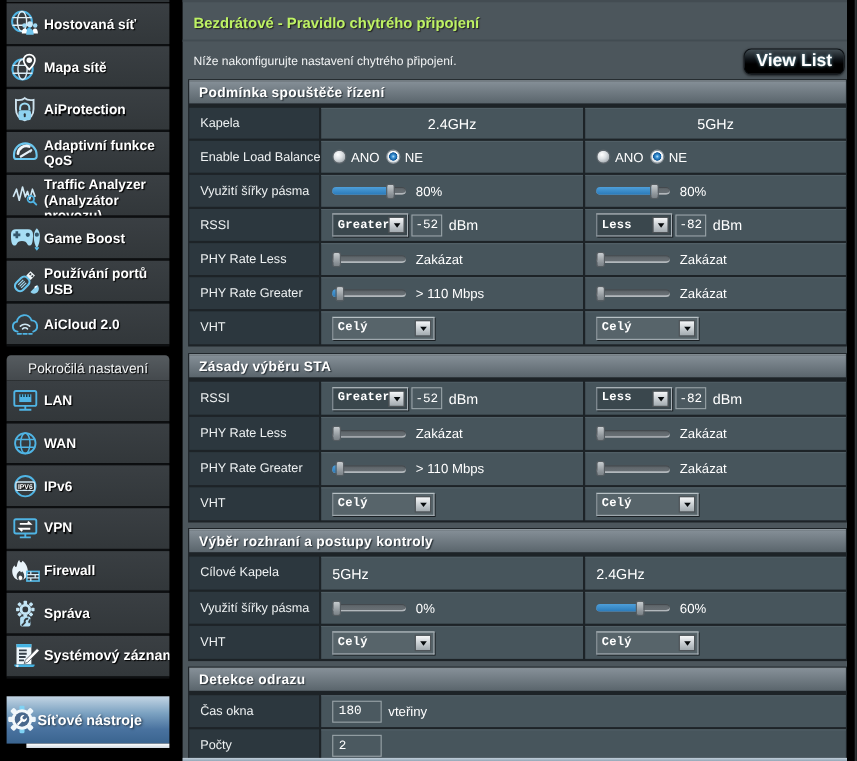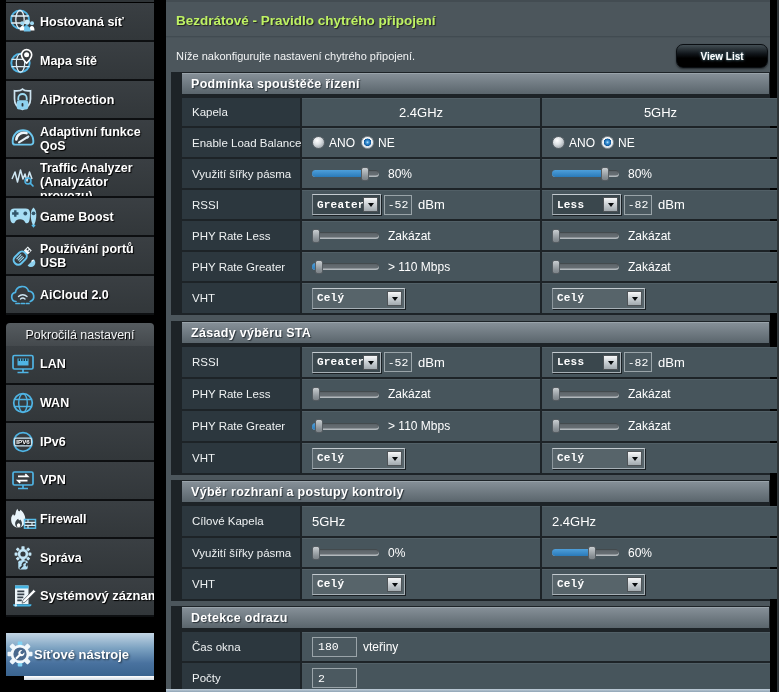--- a/index.html
+++ b/index.html
@@ -15,24 +15,24 @@
 .low{height:38.7px}
 #active{height:43px;margin-top:16px;background:linear-gradient(#c3d5e4,#7da3c2 35%,#49729f 70%,#3a648f)}
 #active{display:flex;align-items:center;color:#fff;font-weight:bold;font-size:13px;text-shadow:1px 1px 2px #234}
 #substrip{height:4px;margin-left:18px;width:130px;background:linear-gradient(#ffffff,#cfd9e2)}
 
 
 #content{position:absolute;left:166px;top:0;width:604px;height:692px;background:#4c565c}
 #title{position:absolute;left:10px;top:13px;font-size:13.5px;font-weight:bold;color:#bef264;text-shadow:1px 1px 1px #222}
 #titleline{position:absolute;left:0;top:36px;width:604px;height:2px;background:#414b51;border-bottom:1px solid #57626851}
 #desc{position:absolute;left:10px;top:50px;font-size:11px;color:#f2f4f5}
-#viewlist{position:absolute;right:2px;top:44px;width:92px;height:24px;border-radius:7px;background:linear-gradient(#434e54,#10151a 40%,#000 60%,#000);border:1px solid #0a0e12;box-shadow:0 1px 2px #00000088;color:#fff;font-weight:bold;font-size:10px;display:flex;align-items:center;justify-content:center;text-shadow:0 0 3px #7ab}
-
-
-.tbl{position:absolute;left:5px;width:599px;background:#1d2327;padding:1px 1px 2px 11px}
+#viewlist{position:absolute;right:2px;top:44px;width:92px;height:24px;border-radius:7px;background:linear-gradient(#434e54,#10151a 40%,#000 60%,#000);border:1px solid #0a0e12;box-shadow:0 1px 2px #00000088;color:#fff;font-weight:bold;font-size:16px;display:flex;align-items:center;justify-content:center;text-shadow:0 0 3px #7ab}
+
+
+.tbl{position:absolute;left:5px;width:599px;background:#1d2327;padding:1px 1px 2px 1px}
 .thead{height:21px;background:linear-gradient(#858f97,#5a656c);border-top:1px solid #99a3aa;color:#fff;font-weight:bold;font-size:12.5px;letter-spacing:0.3px;display:flex;align-items:center;padding-left:9px;text-shadow:1px 1px 1px #2a3238;margin-bottom:4px}
 .grid{display:grid;grid-template-columns:118px 238px 237px;gap:2px}
 .grid>div{display:flex;align-items:center}
 .lbl{background:#2c373e;color:#eef1f2;font-size:11.5px;padding-left:10px;white-space:nowrap}
 .cell{background:#47555c;color:#fff;font-size:12px;padding-left:10px;box-shadow:inset 0 1px 0 #515f66}
 .cen{justify-content:center;padding-left:0;font-size:13px}
 
 
 .radio{width:13px;height:13px;border-radius:50%;background:radial-gradient(circle at 38% 32%,#ffffff,#dce0e3 40%,#aab1b6 75%,#878f94);border:1px solid #5c646a;display:inline-block}
 .radio.on{background:radial-gradient(circle 4px at 50% 48%,#bfe3fa 0,#3f97d9 35%,#0e5699 88%,rgba(14,86,153,0) 100%),linear-gradient(#ffffff,#dde3e7);border-color:#8a9298}

